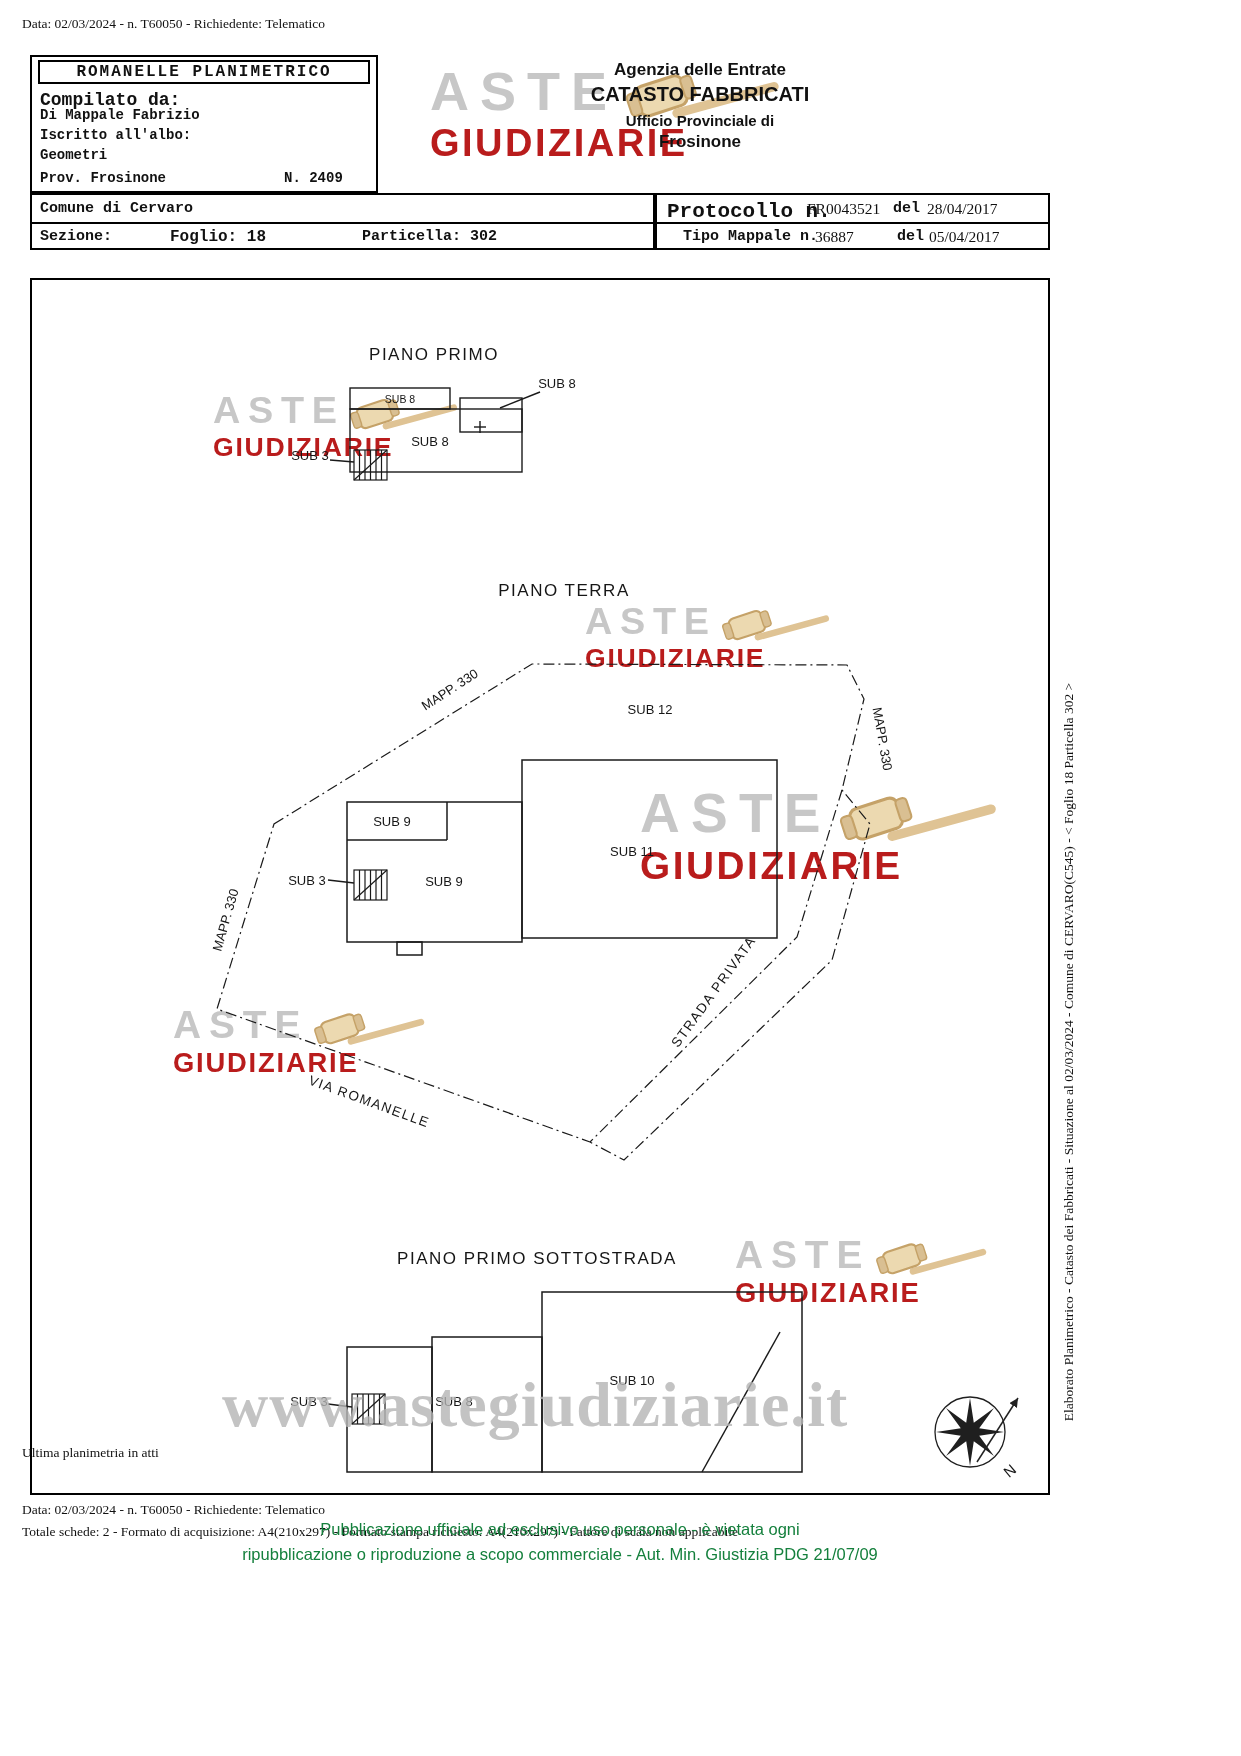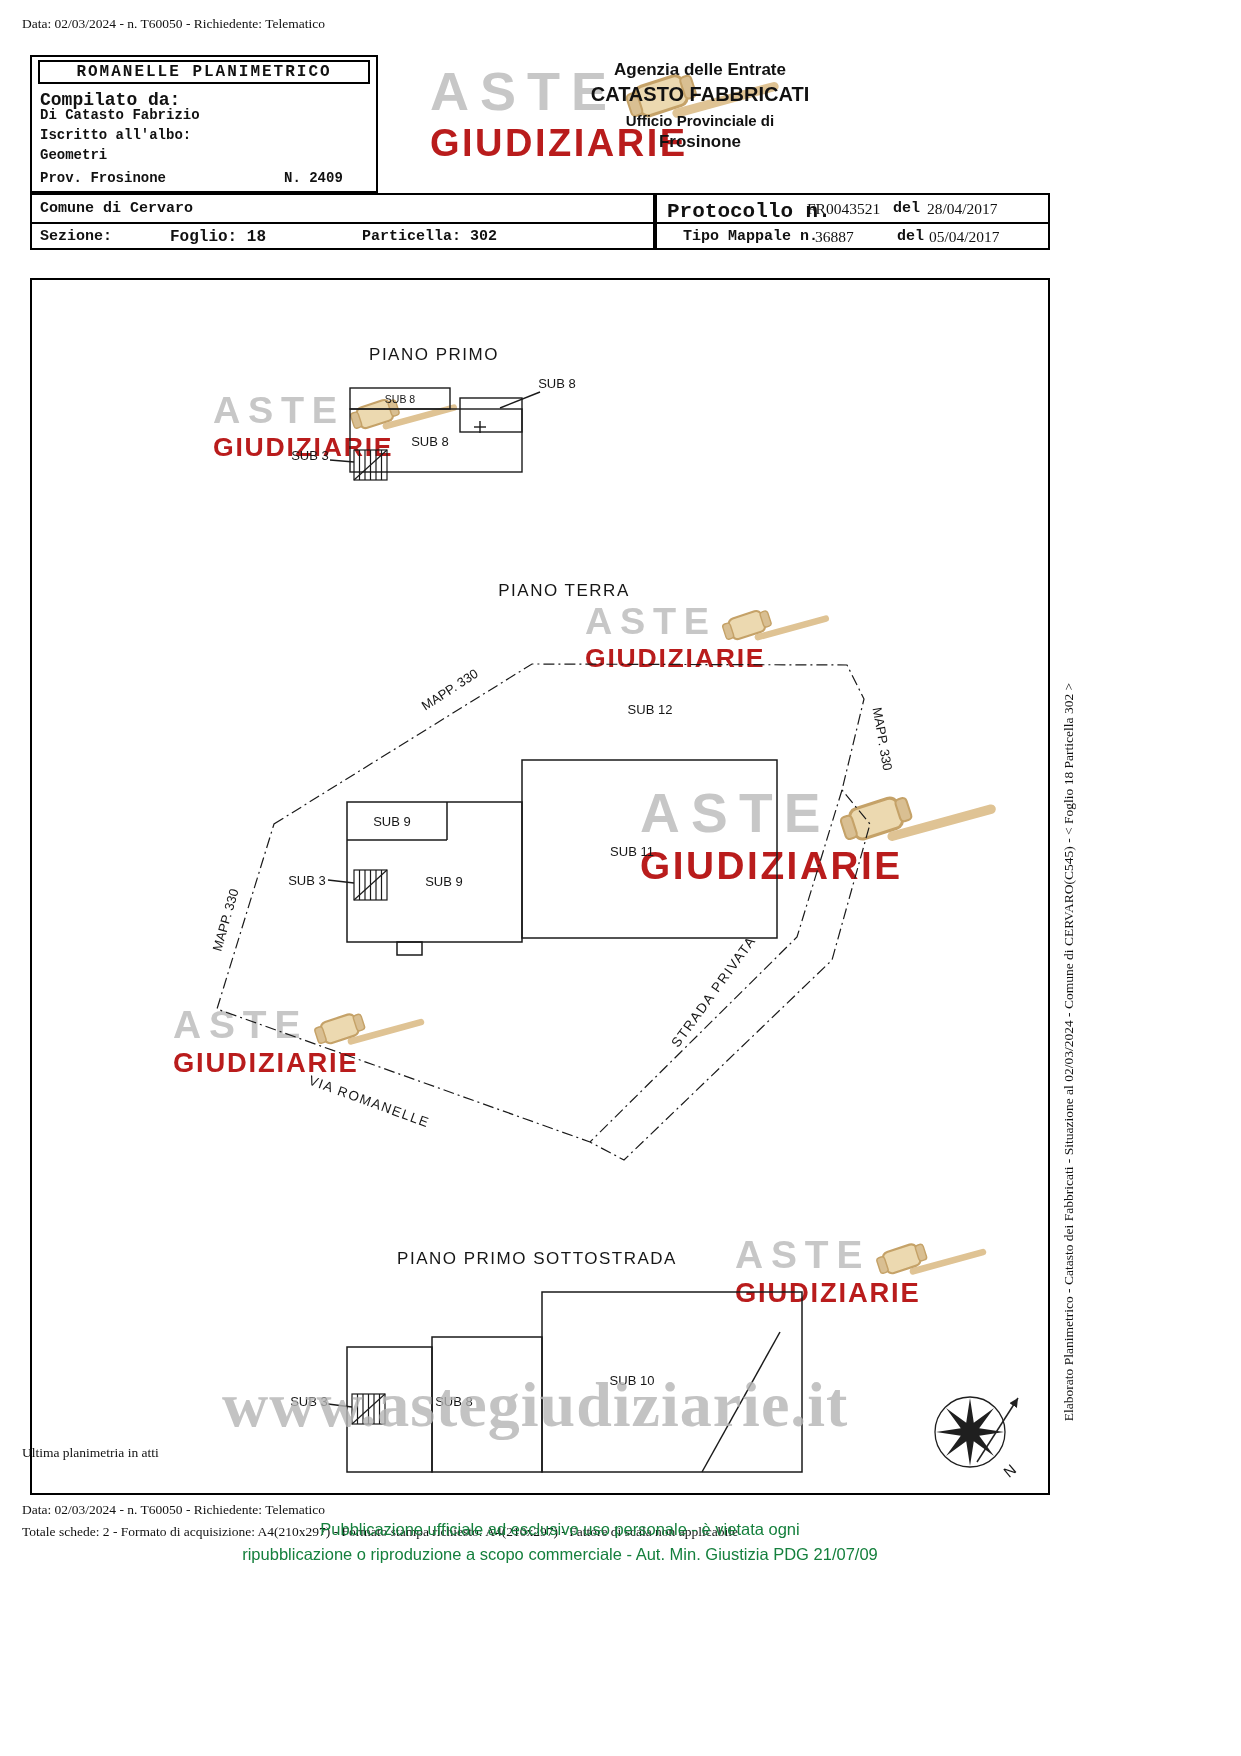--- a/index.html
+++ b/index.html
@@ -91,21 +91,21 @@
     <svg class="gavel">
         <use href="#gavel"></use>
       </svg>
   </div>
 
   <div class="abs serif smalltext" style="left:22px;top:16px">Data: 02/03/2024 - n. T60050 - Richiedente: Telematico</div>
 
   <div class="box" style="left:30px;top:55px;width:348px;height:138px">
     <div class="abs mono" style="left:6px;right:6px;top:3px;border:2px solid #000;text-align:center;font-size:16px;letter-spacing:2px;padding:1px 0">ROMANELLE PLANIMETRICO</div>
     <div class="abs mono" style="left:8px;top:33px;font-size:18px">Compilato da:</div>
-    <div class="abs mono" style="left:8px;top:50px;font-size:14px">Di Catasto Fabrizio</div>
+    <div class="abs mono" style="left:8px;top:50px;font-size:14px">Di Mappale Fabrizio</div>
     <div class="abs mono" style="left:8px;top:70px;font-size:14px">Iscritto all'albo:</div>
     <div class="abs mono" style="left:8px;top:90px;font-size:14px">Geometri</div>
     <div class="abs mono" style="left:8px;top:113px;font-size:14px">Prov. Frosinone</div>
     <div class="abs mono" style="left:252px;top:113px;font-size:14px">N. 2409</div>
   </div>
 
   <div class="abs sans" style="left:555px;top:60px;width:290px;text-align:center">
     <div style="font-size:17px;font-weight:bold">Agenzia delle Entrate</div>
     <div style="font-size:20px;font-weight:bold;margin-top:3px">CATASTO FABBRICATI</div>
     <div style="font-size:15px;font-weight:bold;margin-top:6px">Ufficio Provinciale di</div>

